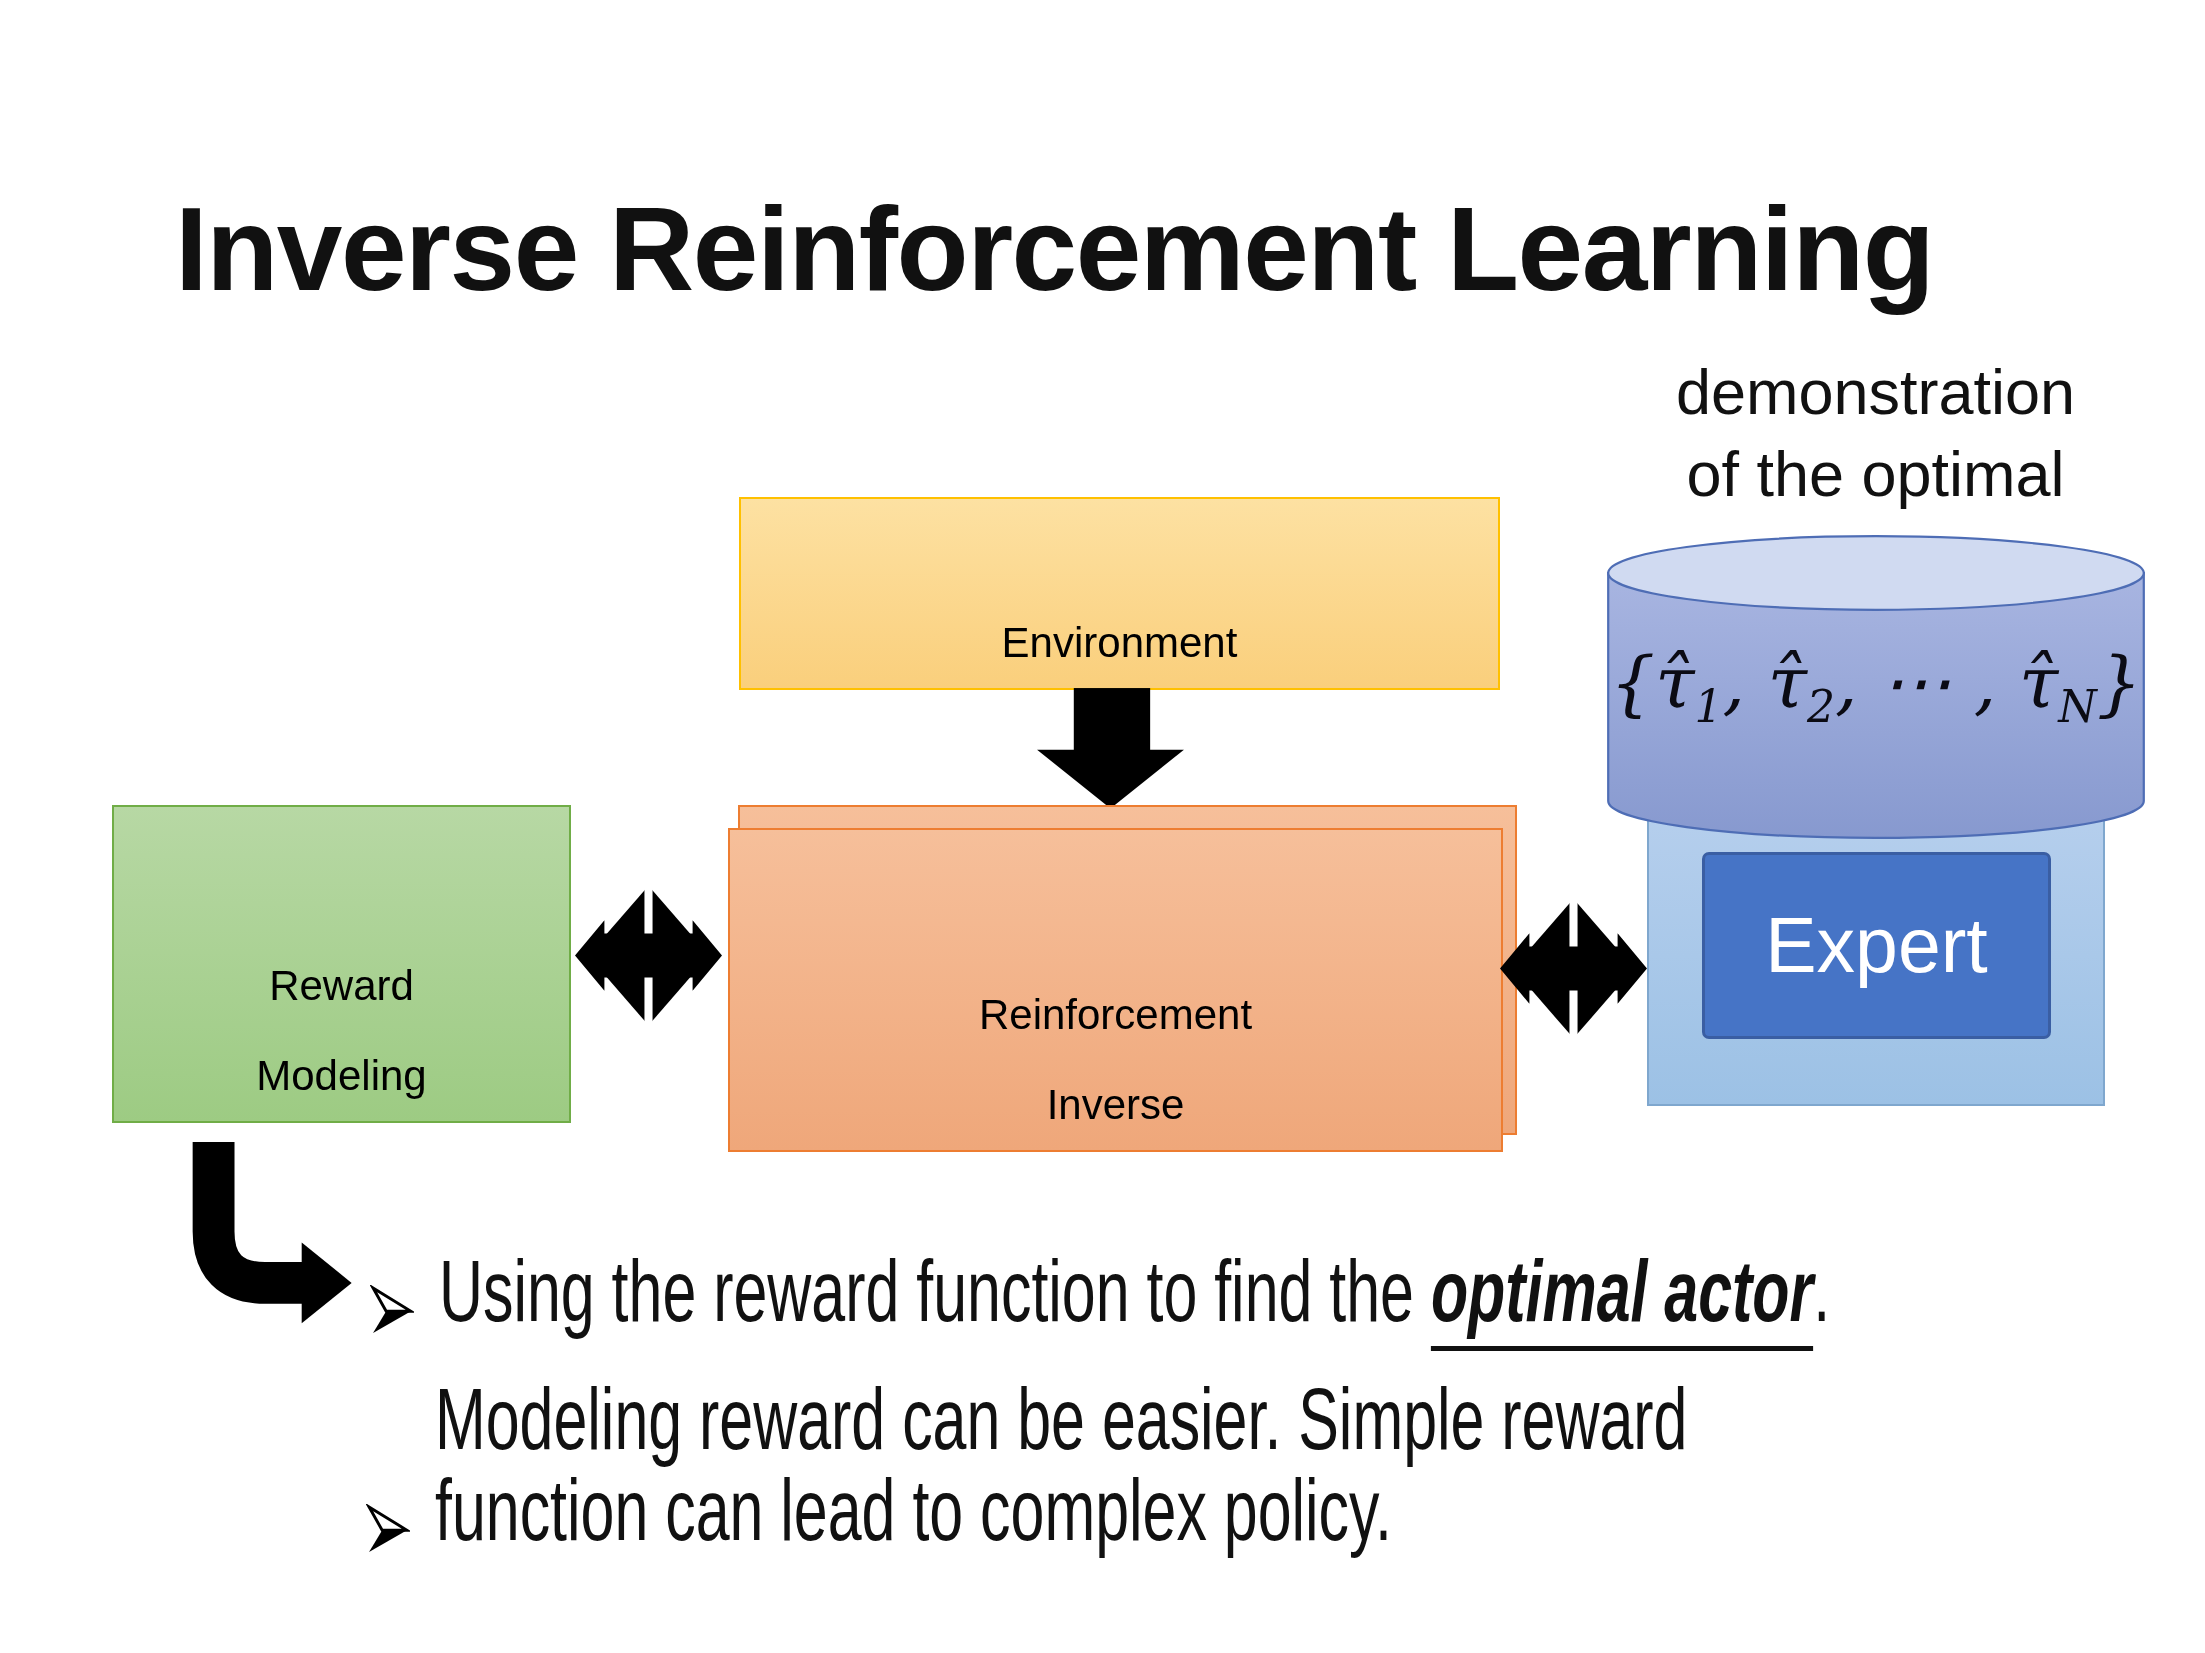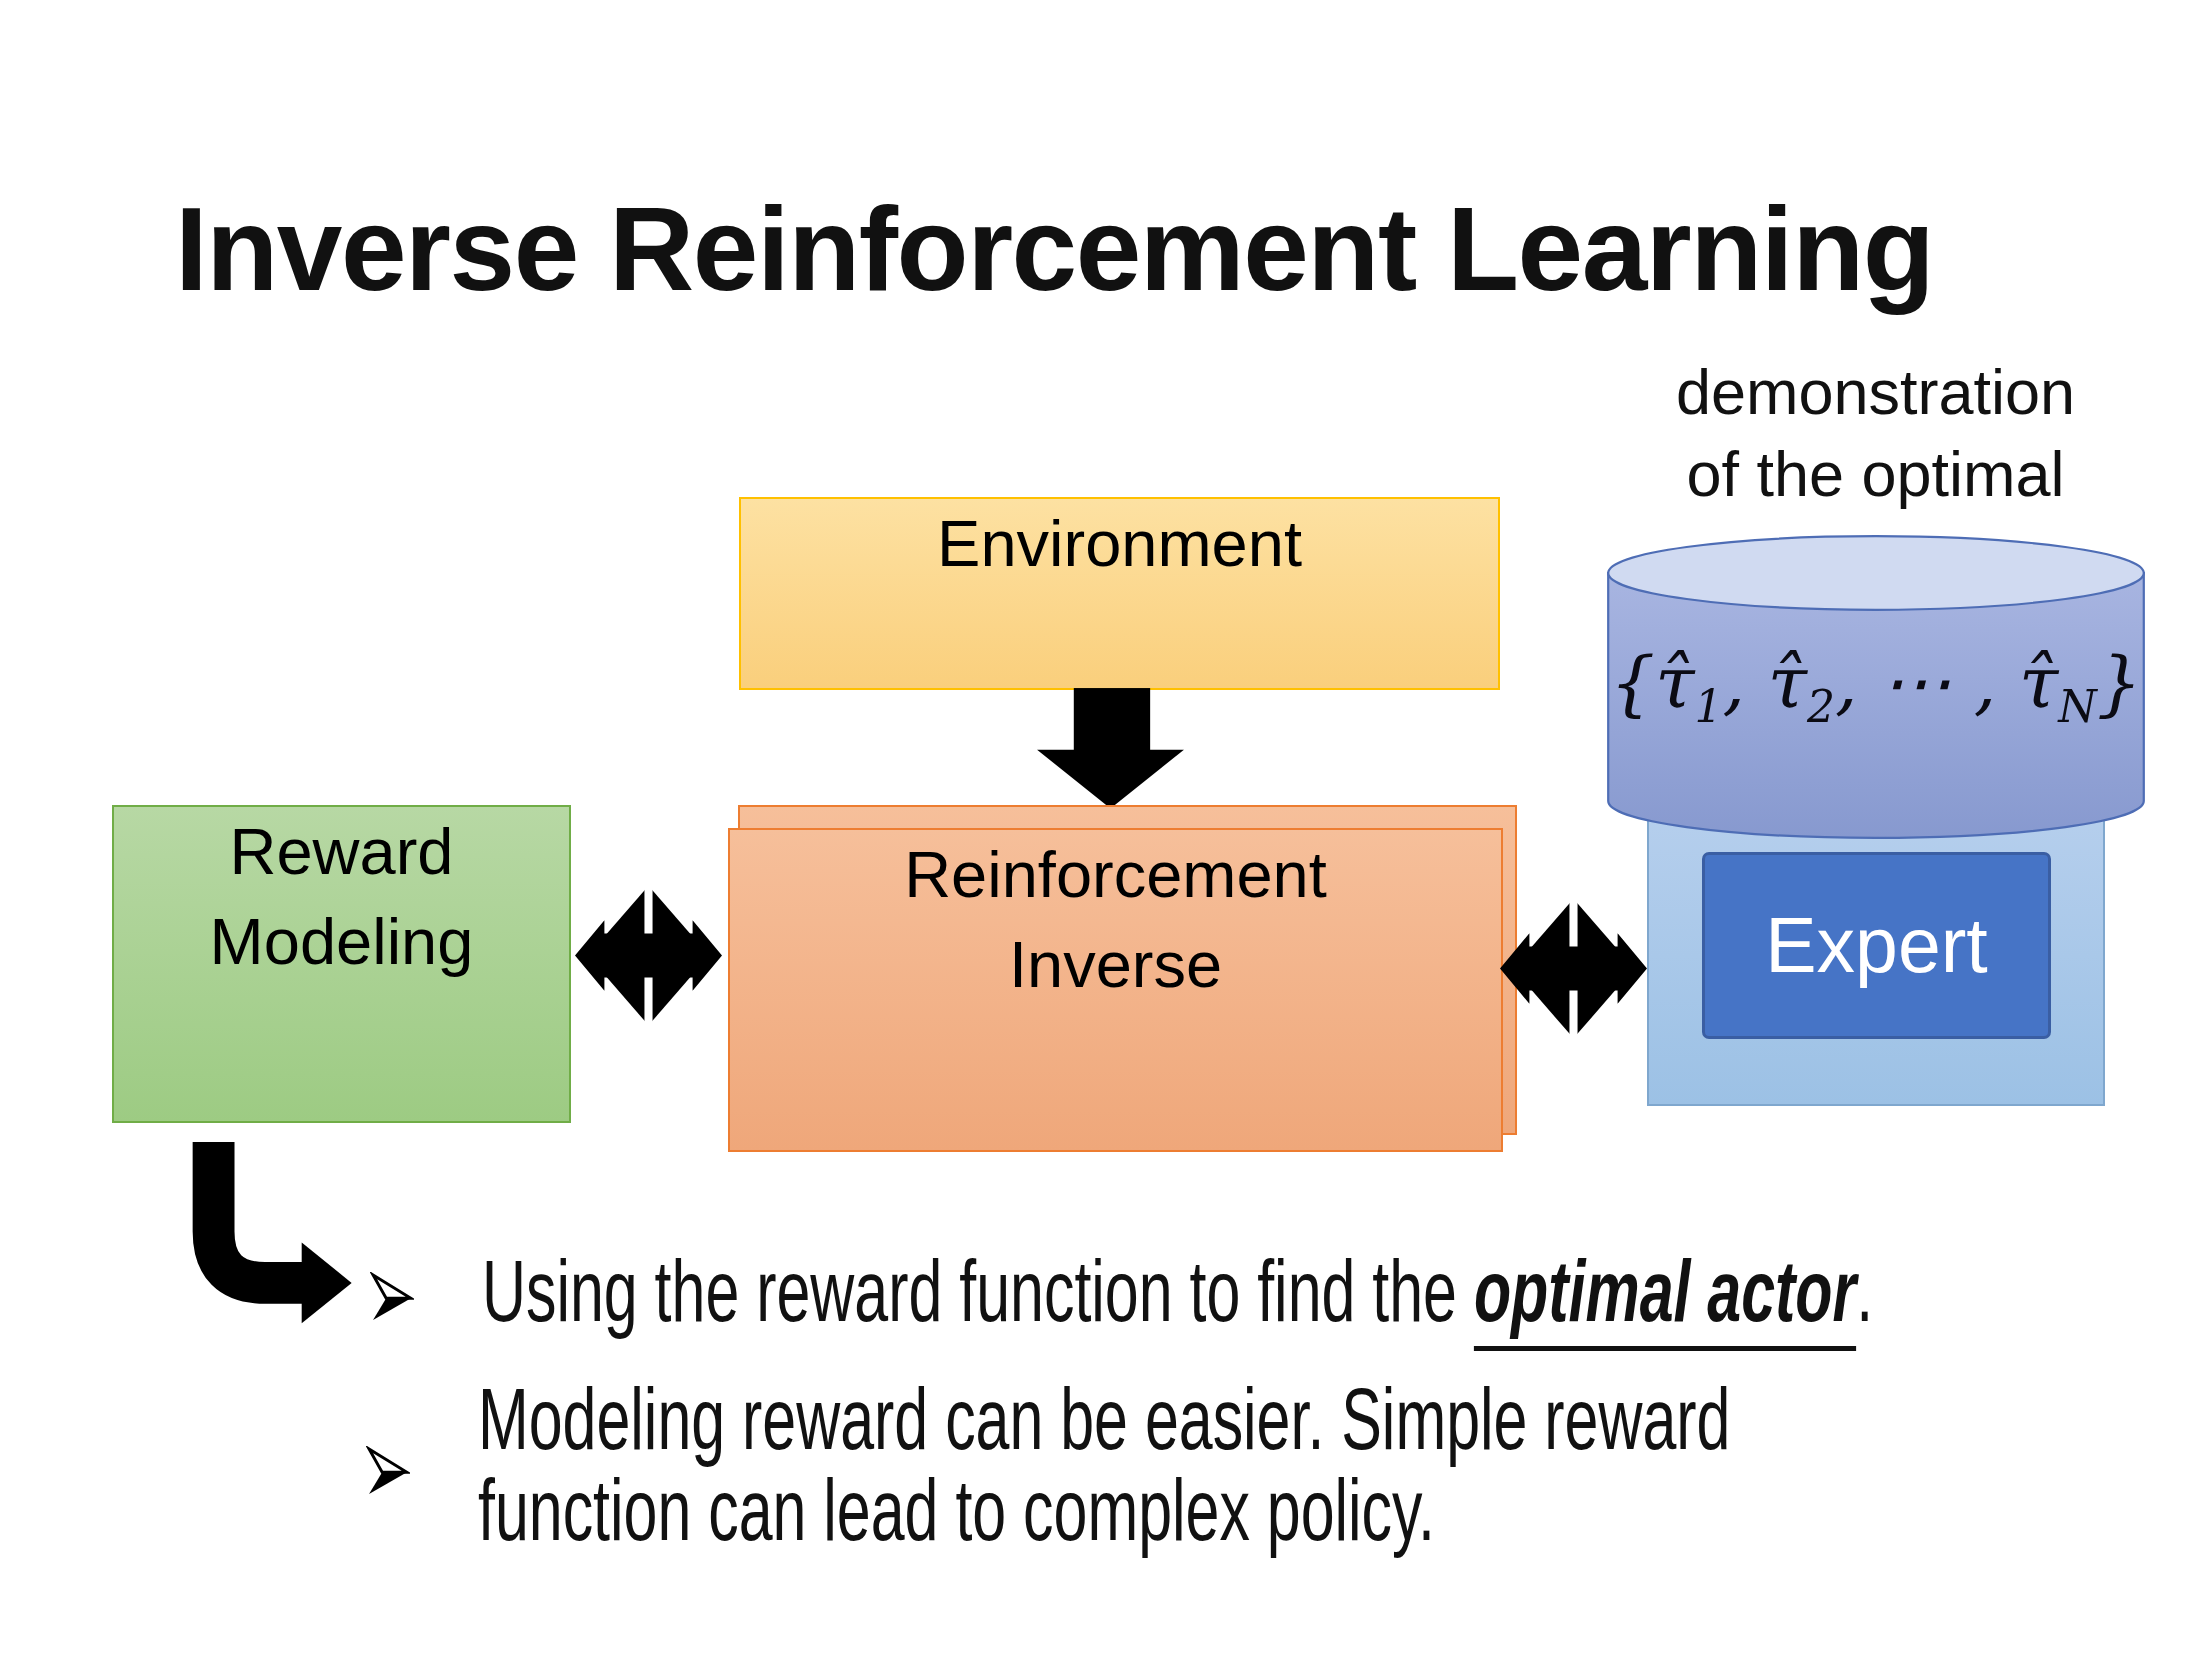--- a/index.html
+++ b/index.html
@@ -16,22 +16,22 @@
   }
 
   
   #demo-caption{
     left:1602px;top:351px;width:547px;text-align:center;
     font-size:63px;line-height:82px;color:var(--text);
   }
   #demo-caption span{display:block;}
 
   
-  .dbox{box-sizing:border-box;display:flex;flex-direction:column;align-items:center;justify-content:flex-start;
-        text-align:center;font-size:65px;line-height:90px;color:#000;}
+  .dbox{box-sizing:border-box;display:flex;flex-direction:column;align-items:center;justify-content:flex-end;
+        text-align:center;font-size:42px;line-height:90px;color:#000;}
 
   #env-box{
     left:739px;top:497px;width:761px;height:193px;
     border:2.9px solid var(--env-border);
     background:linear-gradient(180deg,var(--env-fill-top),var(--env-fill-bottom));
   }
   #reward-box{
     left:112px;top:805px;width:459px;height:318px;
     border:2.2px solid var(--reward-border);
     background:linear-gradient(180deg,var(--reward-fill-top),var(--reward-fill-bottom));
@@ -68,21 +68,21 @@
   }
   #trajectories sub{font-size:0.62em;font-style:italic;}
 
   
   #down-arrow{left:1029px;top:688px;}
   #dbl-arrow-left{left:575px;top:882px;}
   #dbl-arrow-right{left:1500px;top:895px;}
   #bent-arrow{left:184px;top:1136px;}
 
   
-  .bullet-row{display:flex;align-items:center;gap:43px;}
+  .bullet-row{display:flex;align-items:flex-end;}
   #bullet-row-1{left:370px;top:1245px;width:1801px;}
   #bullet-row-2{left:366px;top:1373px;width:1801px;}
   .bullet-glyph{flex:0 0 auto;margin-right:25px;}
   #bullet-row-1 .bullet-glyph{margin-top:13.2px;}
   #bullet-row-2 .bullet-glyph{margin-top:14.7px;}
   .bullet-text{
     display:inline-block;font-size:87px;line-height:91px;color:var(--text);
     transform:scaleX(0.70);transform-origin:left top;white-space:nowrap;
   }
   .bullet-text .line{display:block;}

